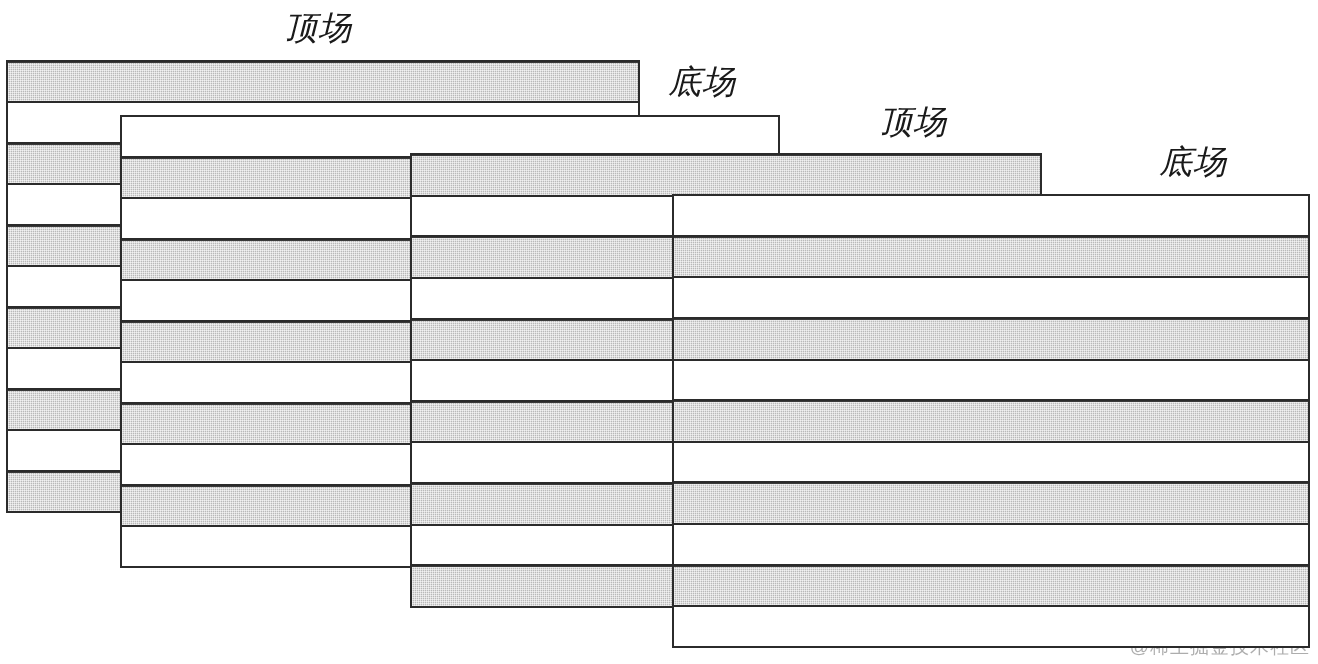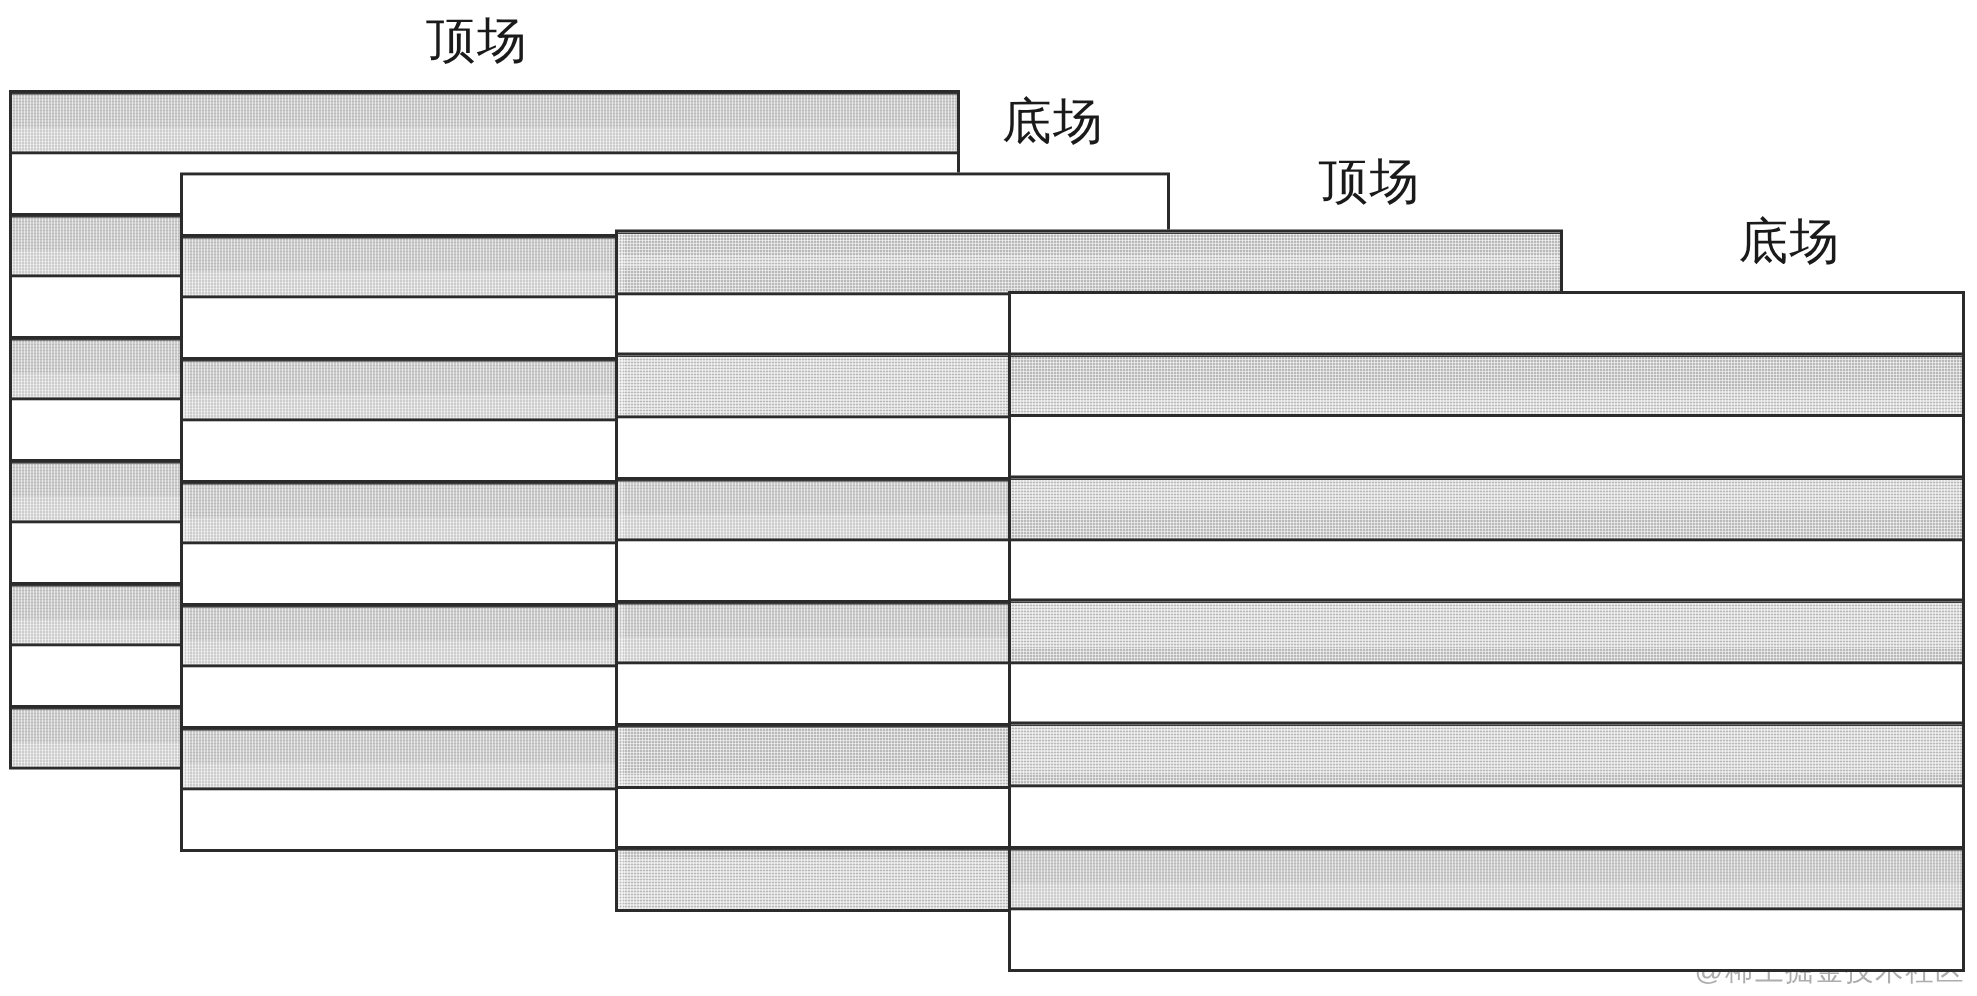--- a/index.html
+++ b/index.html
@@ -60,20 +60,21 @@
 
   
   .field-label {
     position: absolute;
     font-size: 33px;
     line-height: 1;
     color: #1a1a1a;
     white-space: nowrap;
     transform: translateX(-50%);
     letter-spacing: 1px;
+    font-style: italic;
   }
 
   
   .watermark {
     position: absolute;
     right: 8px;
     bottom: 4px;
     font-size: 19px;
     color: rgba(60,60,60,0.42);
     white-space: nowrap;

